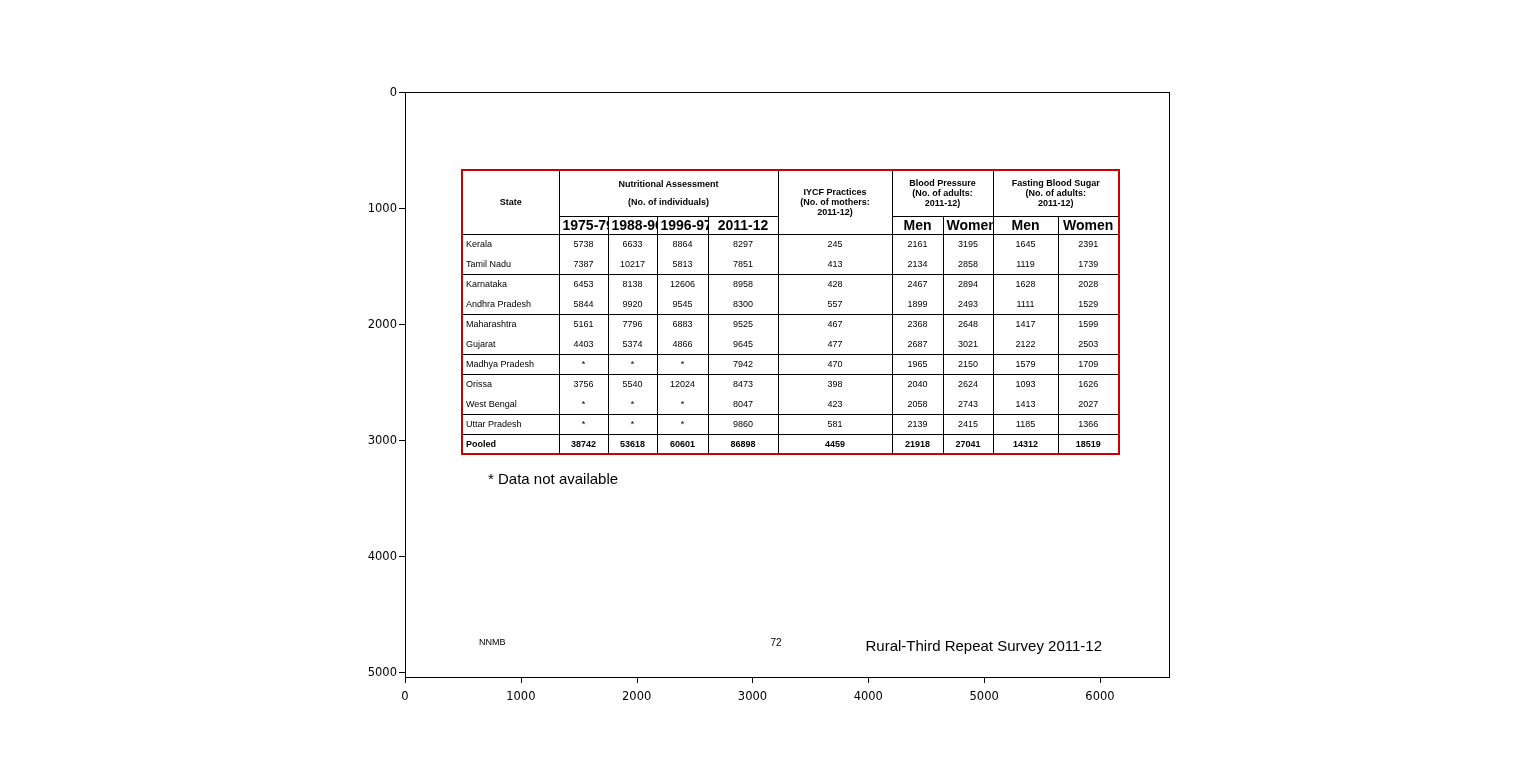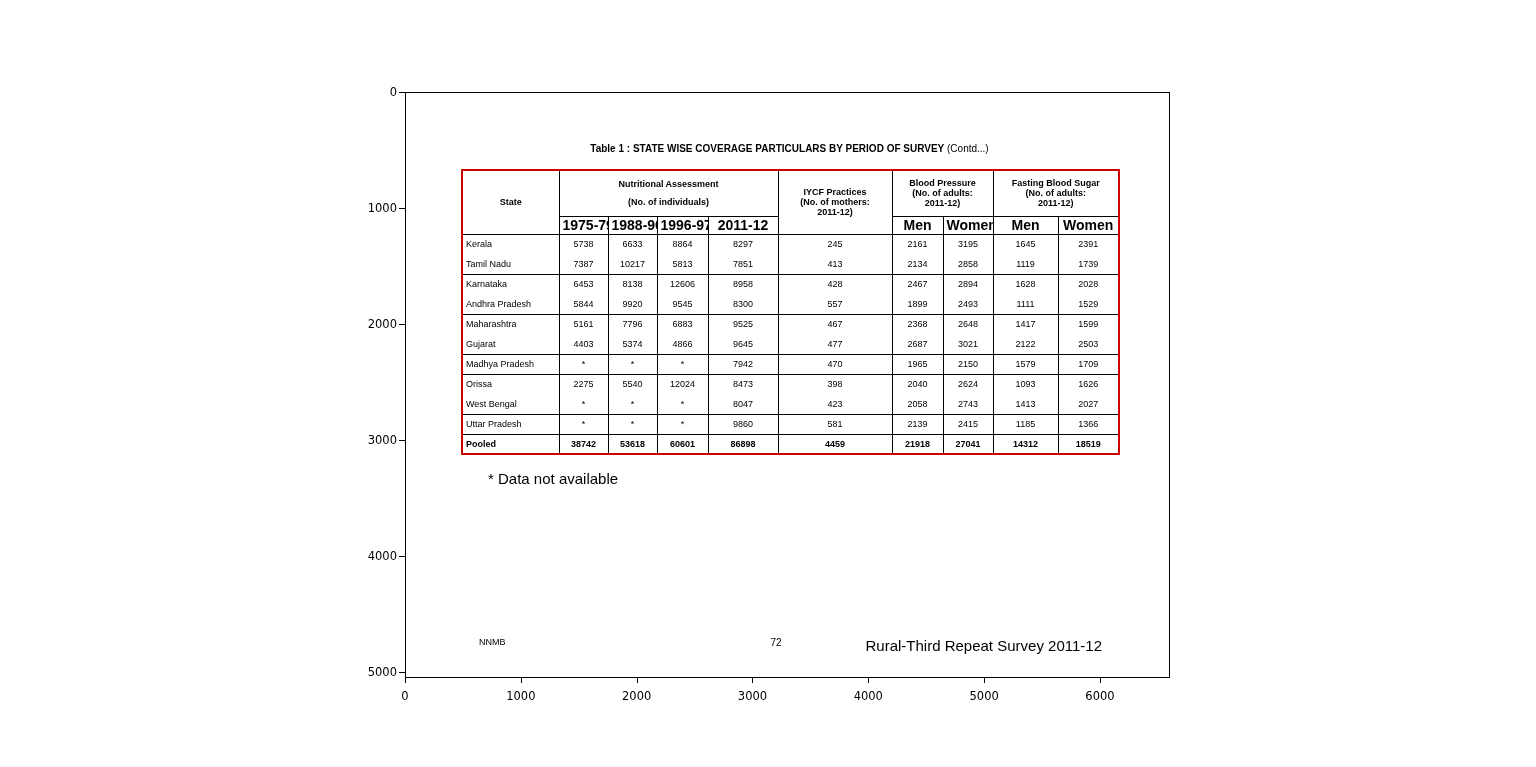--- a/index.html
+++ b/index.html
@@ -74,23 +74,20 @@
       <span class="xtick-label" style="left: 838.32px; top: 690px;">4000</span>
       <span class="xtick-mark" style="left: 868.32px; top: 677px;"></span>
       <span class="xtick-label" style="left: 954.15px; top: 690px;">5000</span>
       <span class="xtick-mark" style="left: 984.15px; top: 677px;"></span>
       <span class="xtick-label" style="left: 1069.98px; top: 690px;">6000</span>
       <span class="xtick-mark" style="left: 1099.98px; top: 677px;"></span>
     </div>
 
   <div class="plot">
 
-    <div class="doc-title">
-      <span class="main">Table 1 : STATE WISE COVERAGE PARTICULARS BY PERIOD OF SURVEY</span><span class="suffix"> (Contd...)</span>
-    </div>
 
     <div class="tbl-wrap">
       <table class="data">
         <colgroup>
           <col style="width:97px">
             <col style="width:49px">
             <col style="width:49px">
           <col style="width:51px">
             <col style="width:70px">
             <col style="width:114px">
@@ -213,21 +210,21 @@
               <td class="num vline">*</td>
               <td class="num vline">7942</td>
               <td class="num vline">470</td>
               <td class="num vline">1965</td>
               <td class="num vline">2150</td>
               <td class="num vline">1579</td>
               <td class="num vline">1709</td>
             </tr>
             <tr>
               <td class="state">Orissa</td>
-              <td class="num vline">2275</td>
+              <td class="num vline">3756</td>
               <td class="num vline">5540</td>
               <td class="num vline">12024</td>
               <td class="num vline">8473</td>
               <td class="num vline">398</td>
               <td class="num vline">2040</td>
               <td class="num vline">2624</td>
               <td class="num vline">1093</td>
               <td class="num vline">1626</td>
             </tr>
             <tr class="group-end">

